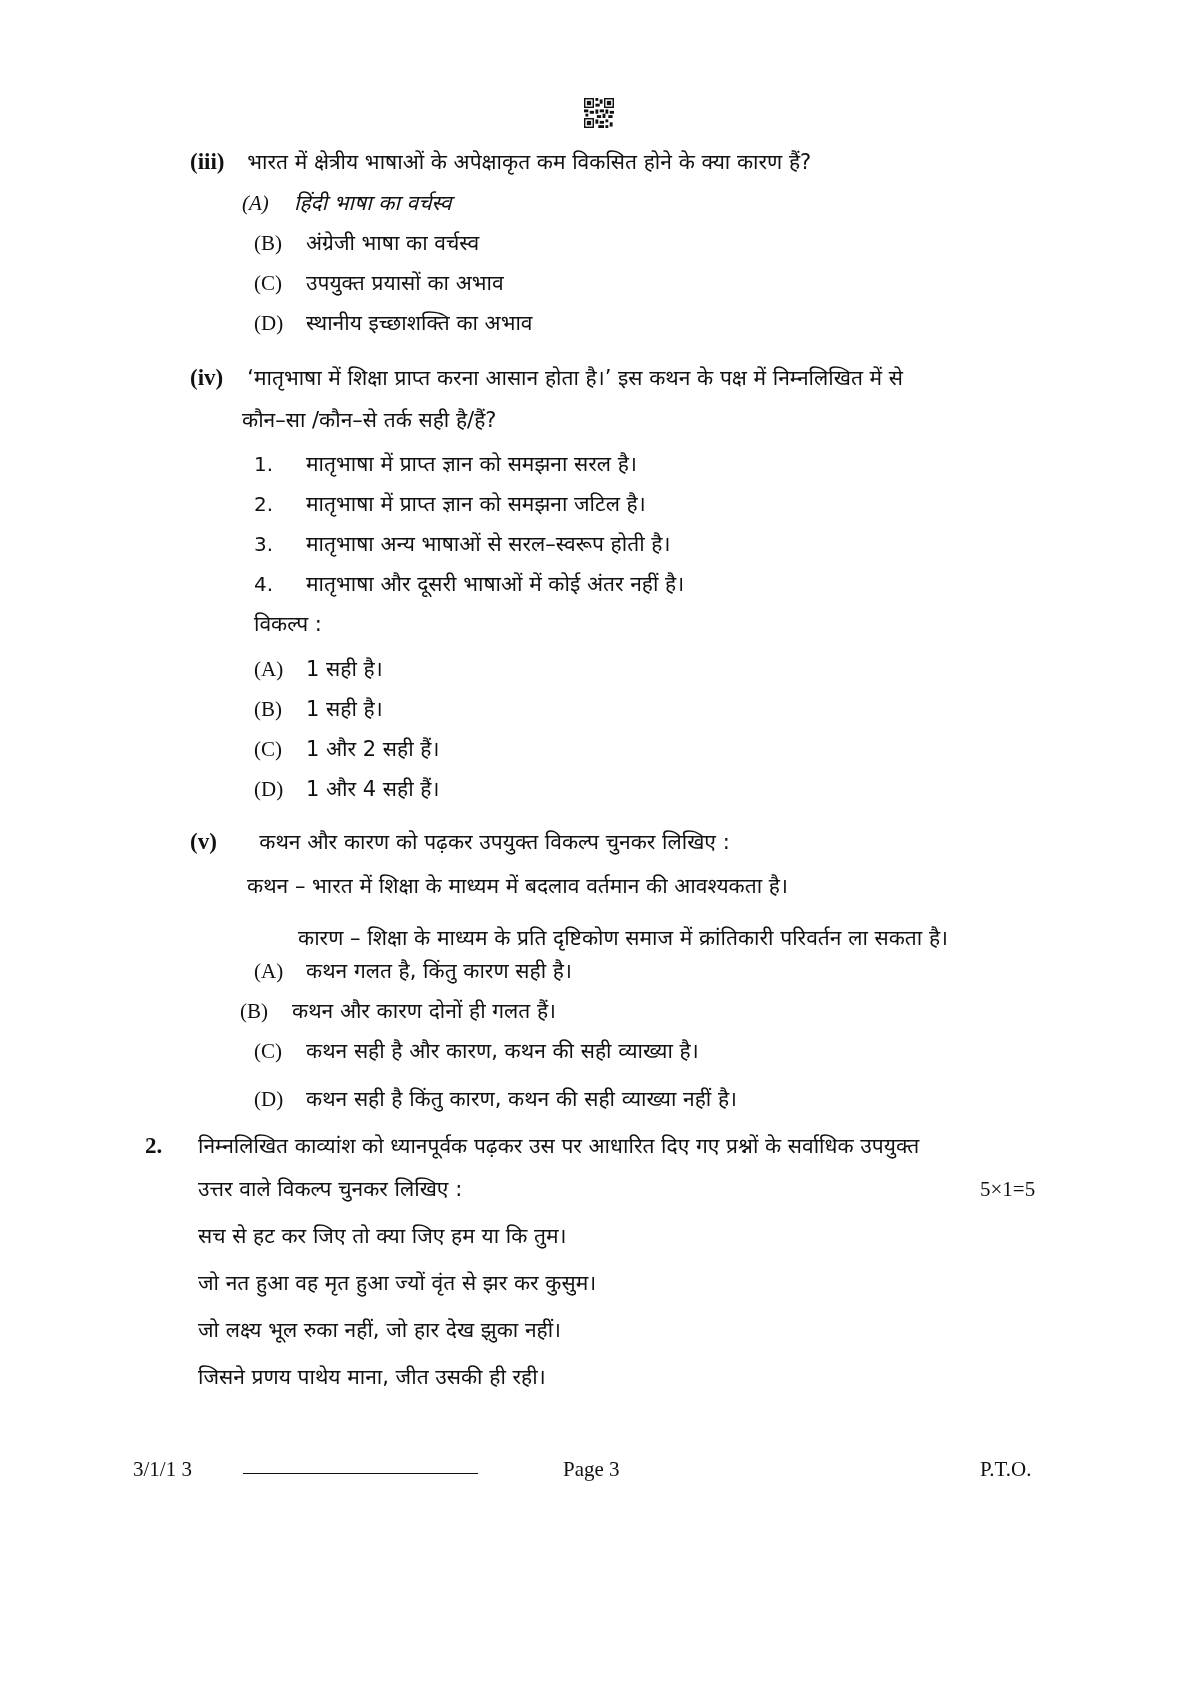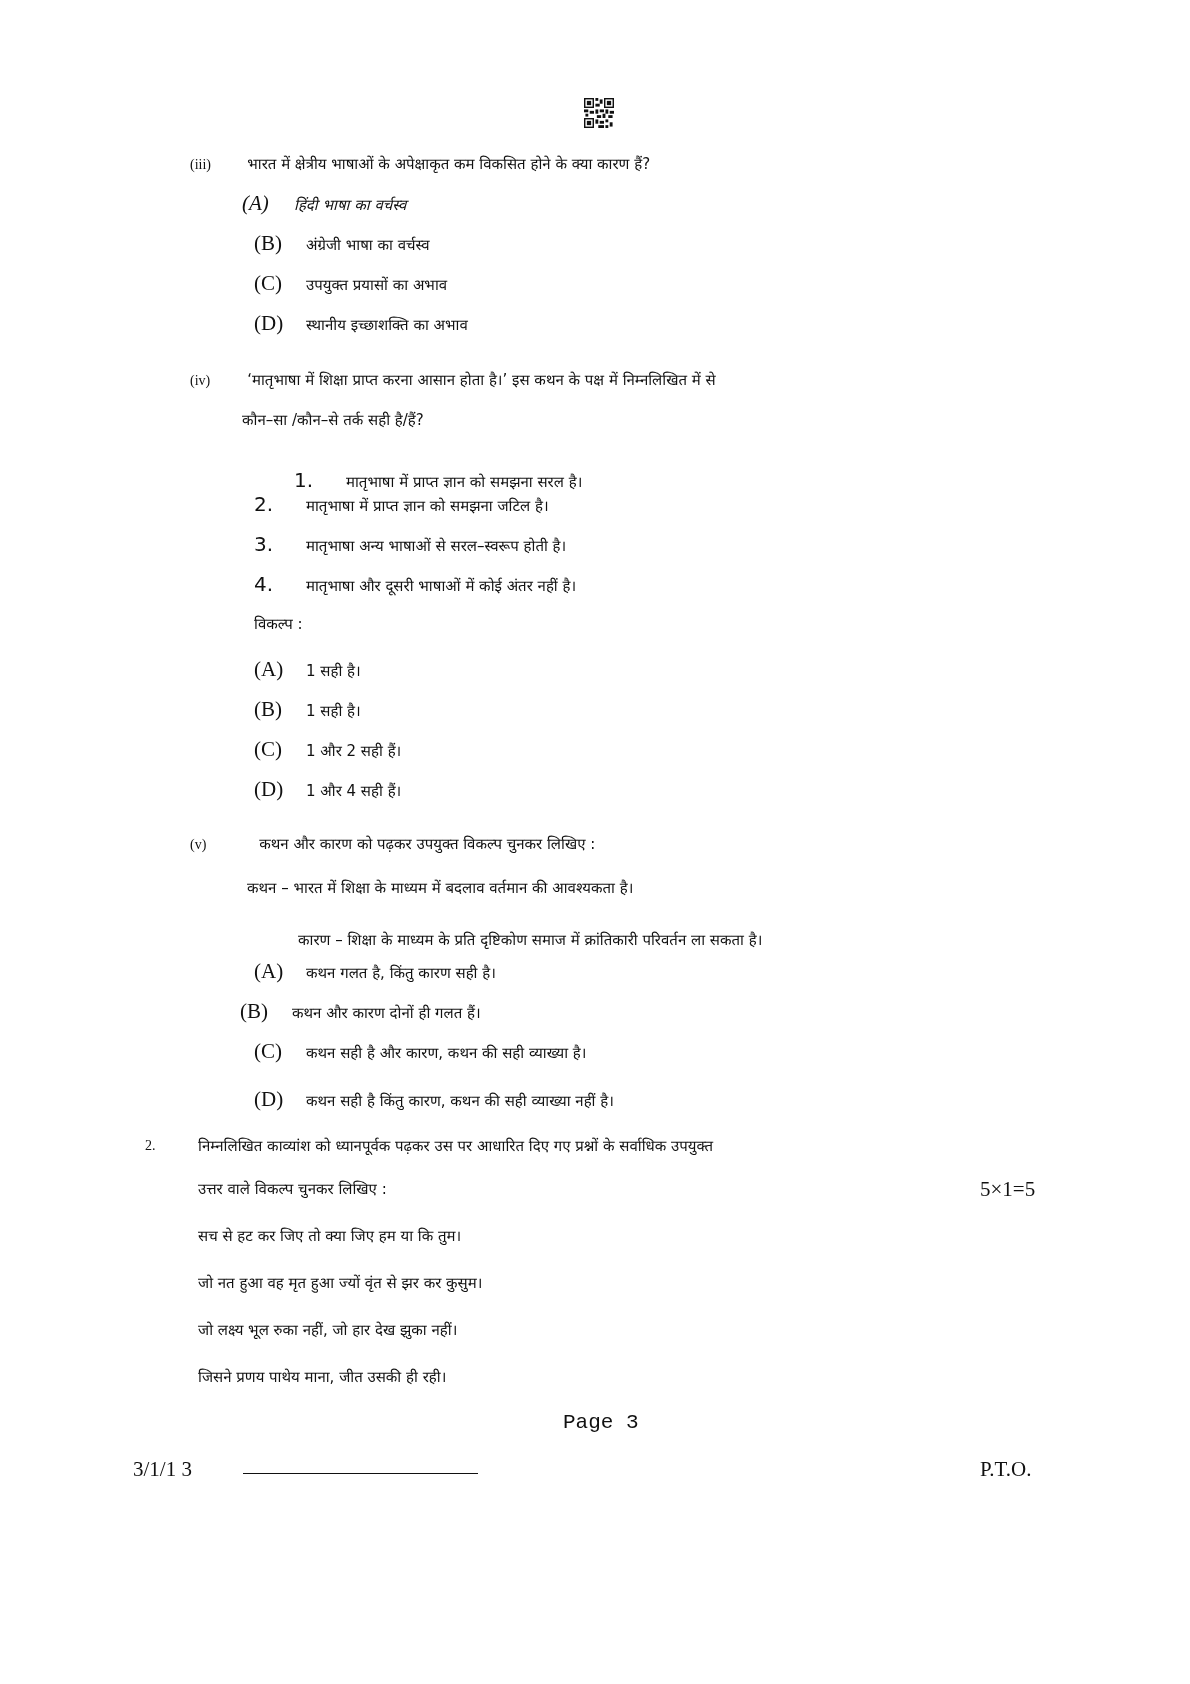--- a/index.html
+++ b/index.html
@@ -1,21 +1,21 @@
 <!DOCTYPE html>
 <html><head>
 <meta charset="utf-8">
 <style>
   html, body { margin: 0; padding: 0; background: #ffffff; }
   body { width: 1190px; height: 1684px; position: relative; overflow: hidden;
          font-family: "Liberation Serif", "DejaVu Serif", serif; color: #111; }
   .abs { position: absolute; white-space: nowrap; }
   .txt { font-size: 21px; line-height: 28px; }
-  .hi { font-family: "DejaVu Sans", sans-serif; font-size: 15px; }
-  .qnum { font-weight: normal; font-size: 14px; }
+  .hi { font-family: "DejaVu Sans", sans-serif; font-size: 21px; }
+  .qnum { font-weight: bold; font-size: 23px; }
   .opt-label { display: inline-block; width: 52px; font-size: 21px; }
   .num-label { display: inline-block; width: 52px; font-size: 20px; font-family: "DejaVu Sans", sans-serif; }
   .bold { font-weight: normal; }
   .qr { position: absolute; left: 584px; top: 98px; width: 30px; height: 30px; }
   .footer-rule { position: absolute; left: 243px; top: 1473px; width: 235px; height: 0; border-top: 1.5px solid #111; }
 </style>
 </head>
 <body>
 
 <svg class="qr" viewBox="0 0 21 21">
@@ -68,21 +68,21 @@
 <div class="abs txt" style="left:254px; top:309px;">
   <span class="opt-label">(D)</span><span class="hi">स्थानीय इच्छाशक्ति का अभाव</span>
 </div>
 
 <div class="abs txt" style="left:190px; top:364px;">
   <span class="qnum" style="display:inline-block;width:52px;">(iv)</span>
   <span class="hi">‘मातृभाषा में शिक्षा प्राप्त करना आसान होता है।’ इस कथन के पक्ष में निम्नलिखित में से</span>
 </div>
 <div class="abs txt hi" style="left:242px; top:406px;">कौन–सा /कौन–से तर्क सही है/हैं?</div>
 
-<div class="abs txt" style="left:254px; top:466px;margin-left:40px;">
+<div class="abs txt" style="left:254px; top:450px;">
   <span class="num-label">1.</span><span class="hi">मातृभाषा में प्राप्त ज्ञान को समझना सरल है।</span>
 </div>
 <div class="abs txt" style="left:254px; top:490px;">
   <span class="num-label">2.</span><span class="hi">मातृभाषा में प्राप्त ज्ञान को समझना जटिल है।</span>
 </div>
 <div class="abs txt" style="left:254px; top:530px;">
   <span class="num-label">3.</span><span class="hi">मातृभाषा अन्य भाषाओं से सरल–स्वरूप होती है।</span>
 </div>
 <div class="abs txt" style="left:254px; top:570px;">
   <span class="num-label">4.</span><span class="hi">मातृभाषा और दूसरी भाषाओं में कोई अंतर नहीं है।</span>
@@ -132,14 +132,14 @@
 <div class="abs txt hi" style="left:198px; top:1175px;">उत्तर वाले विकल्प चुनकर लिखिए :</div>
 <div class="abs txt bold" style="left:980px; top:1175px;">5×1=5</div>
 
 <div class="abs txt hi" style="left:198px; top:1222px;">सच से हट कर जिए तो क्या जिए हम या कि तुम।</div>
 <div class="abs txt hi" style="left:198px; top:1269px;">जो नत हुआ वह मृत हुआ ज्यों वृंत से झर कर कुसुम।</div>
 <div class="abs txt hi" style="left:198px; top:1316px;">जो लक्ष्य भूल रुका नहीं, जो हार देख झुका नहीं।</div>
 <div class="abs txt hi" style="left:198px; top:1363px;">जिसने प्रणय पाथेय माना, जीत उसकी ही रही।</div>
 
 <div class="abs txt" style="left:133px; top:1455px;">3/1/1 3</div>
 <div class="footer-rule"></div>
-<div class="abs txt" style="left:563px; top:1409px;font-family:Liberation Mono, monospace;">Page 3</div>
+<div class="abs txt" style="left:563px; top:1455px;">Page 3</div>
 <div class="abs txt" style="left:980px; top:1455px;">P.T.O.</div>
 
 </body></html>

